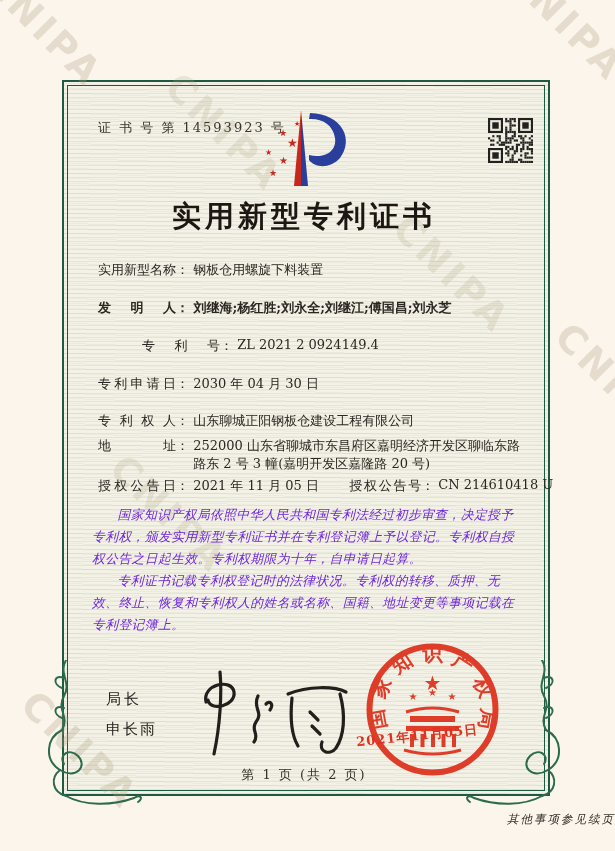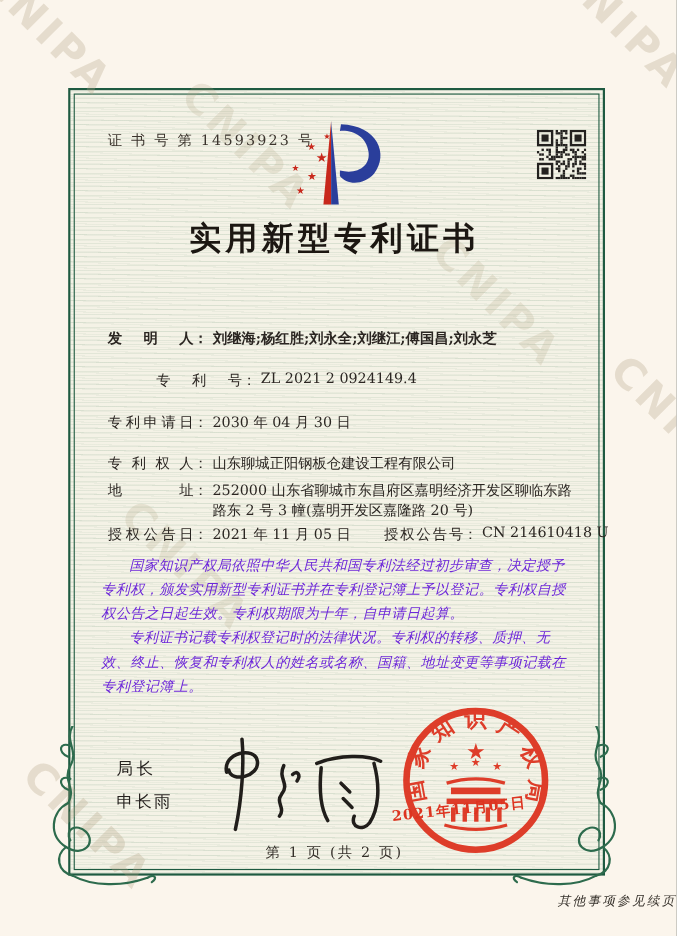--- a/index.html
+++ b/index.html
@@ -299,20 +299,24 @@
       <rect class="finder" x="1" y="1" width="12" height="12"></rect>
       <rect x="4" y="4" width="6" height="6"></rect>
       <rect class="finder" x="29" y="1" width="12" height="12"></rect>
       <rect x="32" y="4" width="6" height="6"></rect>
       <rect class="finder" x="1" y="29" width="12" height="12"></rect>
       <rect x="4" y="32" width="6" height="6"></rect>
     </svg>
 
     <div class="title">实用新型专利证书</div>
 
+    <div class="row" style="top:261px;">
+      <span class="lbl">实用新型名称</span><span>：</span>
+      <span class="val">钢板仓用螺旋下料装置</span>
+    </div>
     <div class="row" style="top:299px;font-weight:bold;">
       <span class="lbl">发明人</span><span>：</span>
       <span class="val">刘继海;杨红胜;刘永全;刘继江;傅国昌;刘永芝</span>
     </div>
     <div class="row" style="top:337px;margin-left:44px;">
       <span class="lbl">专利号</span><span>：</span>
       <span class="val">ZL 2021 2 0924149.4</span>
     </div>
     <div class="row" style="top:375px;">
       <span class="lbl">专利申请日</span><span>：</span>

